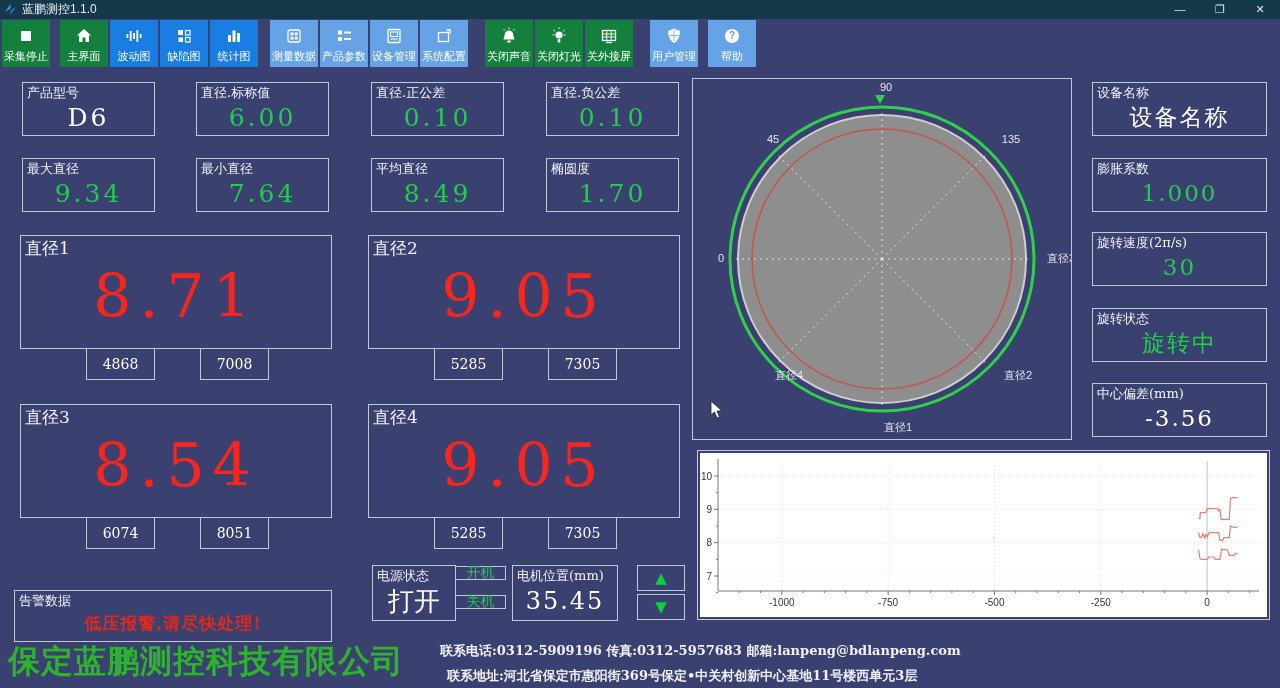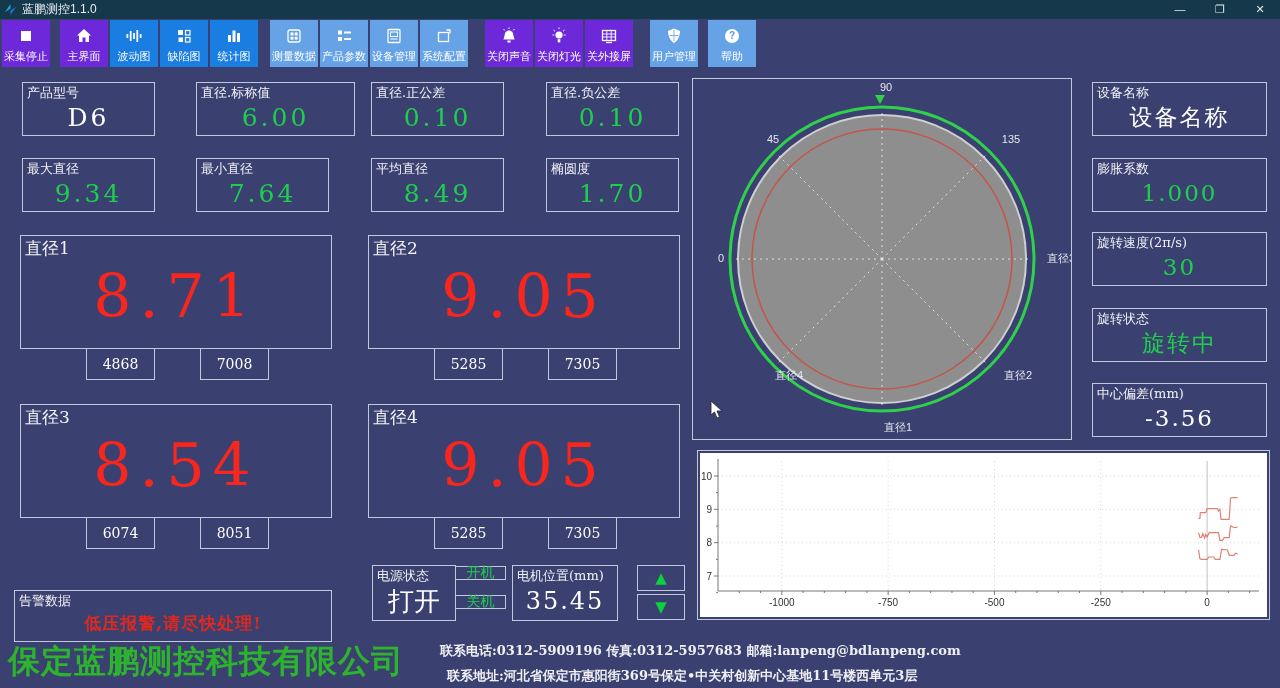--- a/index.html
+++ b/index.html
@@ -17,21 +17,21 @@
   .win-btn { width:40px; height:19px; color:#dfe7ec; font-size:11px; text-align:center;
              line-height:18px; cursor:default; }
 
   
   .toolbar { position:absolute; left:0; top:20px; height:47px; display:flex; }
   .tbtn { width:48px; height:47px; margin-right:2px; display:flex; flex-direction:column;
           align-items:center; justify-content:flex-end; padding-bottom:3px;
           font-family:"Liberation Sans","DejaVu Sans",sans-serif; cursor:pointer; }
   .tbtn .ticon { width:20px; height:20px; margin-bottom:3px; }
   .tbtn .tlabel { color:#ffffff; font-size:11px; white-space:nowrap; }
-  .tbtn.red { background:#6d28d9; }
+  .tbtn.red { background:#15803d; }
   .tbtn.blue { background:#1a7de2; }
   .tbtn.lightblue { background:#66a2e6; }
 
   
   .panel { position:absolute; border:1px solid #c2c8db; }
   .plabel { position:absolute; top:1px; left:4px; color:#f2f2f6; font-size:13px; white-space:nowrap; }
   .pvalue { position:absolute; left:0; right:0; top:16px; bottom:0; display:flex;
             align-items:center; justify-content:center; font-size:25px; letter-spacing:3px; }
   .val-green { color:#1fce4d; }
   .val-white { color:#ffffff; }
@@ -223,21 +223,21 @@
         </svg>
         <span class="tlabel">帮助</span>
       </div>
     </div>
 
   <div id="stats-root">
       <div class="panel" style="left: 22px; top: 82px; width: 133px; height: 54px;">
         <span class="plabel">产品型号</span>
         <div class="pvalue val-white">D6</div>
       </div>
-      <div class="panel" style="left: 196px; top: 82px; width: 159px; height: 54px;">
+      <div class="panel" style="left: 196px; top: 82px; width: 133px; height: 54px;">
         <span class="plabel">直径.标称值</span>
         <div class="pvalue val-green">6.00</div>
       </div>
       <div class="panel" style="left: 371px; top: 82px; width: 133px; height: 54px;">
         <span class="plabel">直径.正公差</span>
         <div class="pvalue val-green">0.10</div>
       </div>
       <div class="panel" style="left: 546px; top: 82px; width: 133px; height: 54px;">
         <span class="plabel">直径.负公差</span>
         <div class="pvalue val-green">0.10</div>

